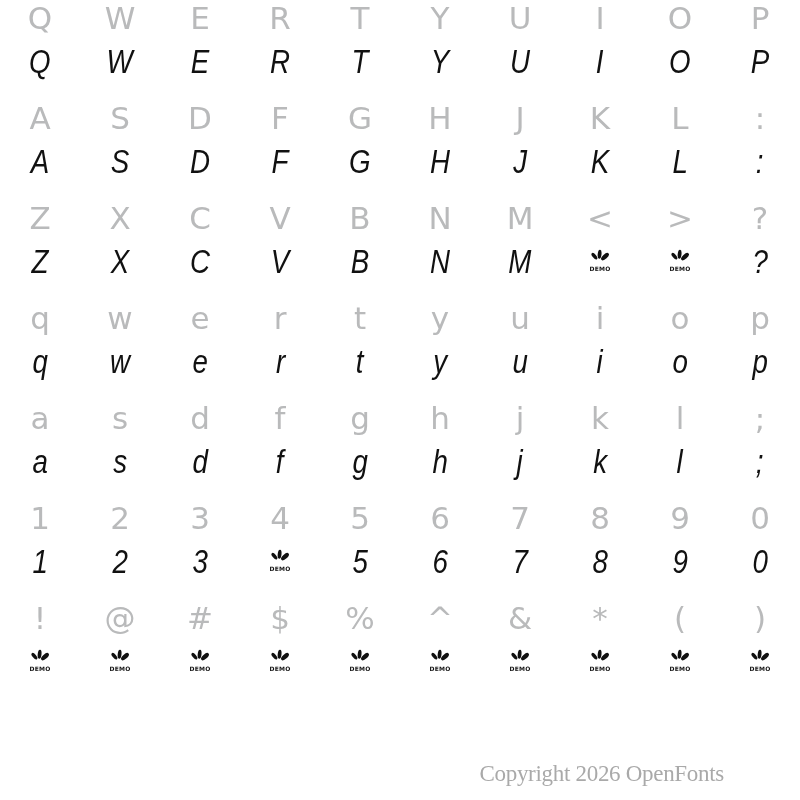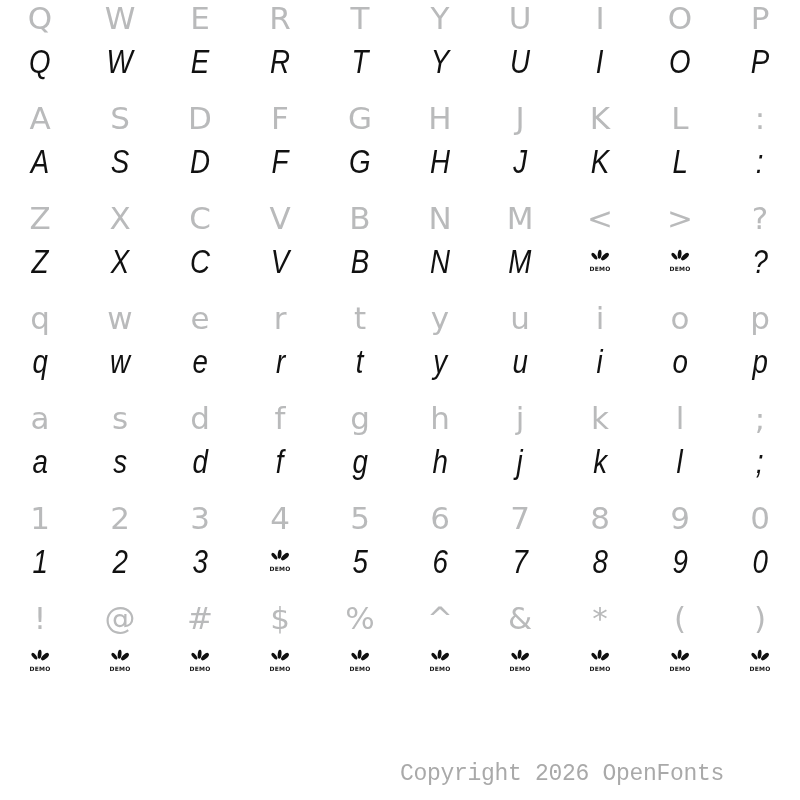--- a/index.html
+++ b/index.html
@@ -48,21 +48,21 @@
     vertical-align: baseline;
     width: 22px;
     height: 25px;
   }
   .demo-glyph svg { display: block; width: 22px; height: 25px; }
   .footer {
     position: absolute;
     right: 76px;
     bottom: 13px;
     color: #a9a9a9;
-    font-family: Liberation Mono, monospace;
+    font-family: Liberation Serif, serif;
     font-size: 23px;
     letter-spacing: -0.3px;
   }
 </style>
 </head>
 <body>
 
 <div class="sheet">
   <div class="grid" id="glyph-grid">
       <div class="row gray" style="top: 0px;"><span class="cell"><span class="glyph-text">Q</span></span><span class="cell"><span class="glyph-text">W</span></span><span class="cell"><span class="glyph-text">E</span></span><span class="cell"><span class="glyph-text">R</span></span><span class="cell"><span class="glyph-text">T</span></span><span class="cell"><span class="glyph-text">Y</span></span><span class="cell"><span class="glyph-text">U</span></span><span class="cell"><span class="glyph-text">I</span></span><span class="cell"><span class="glyph-text">O</span></span><span class="cell"><span class="glyph-text">P</span></span></div>

